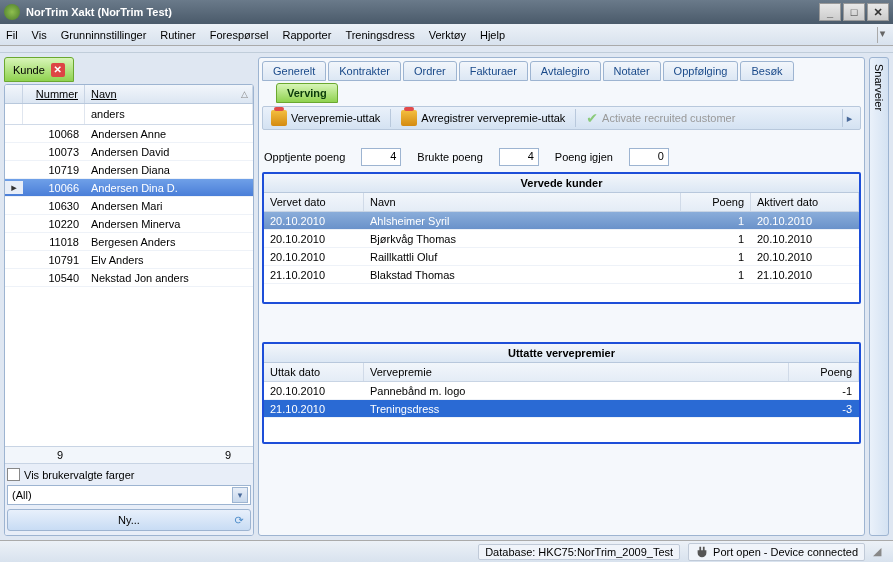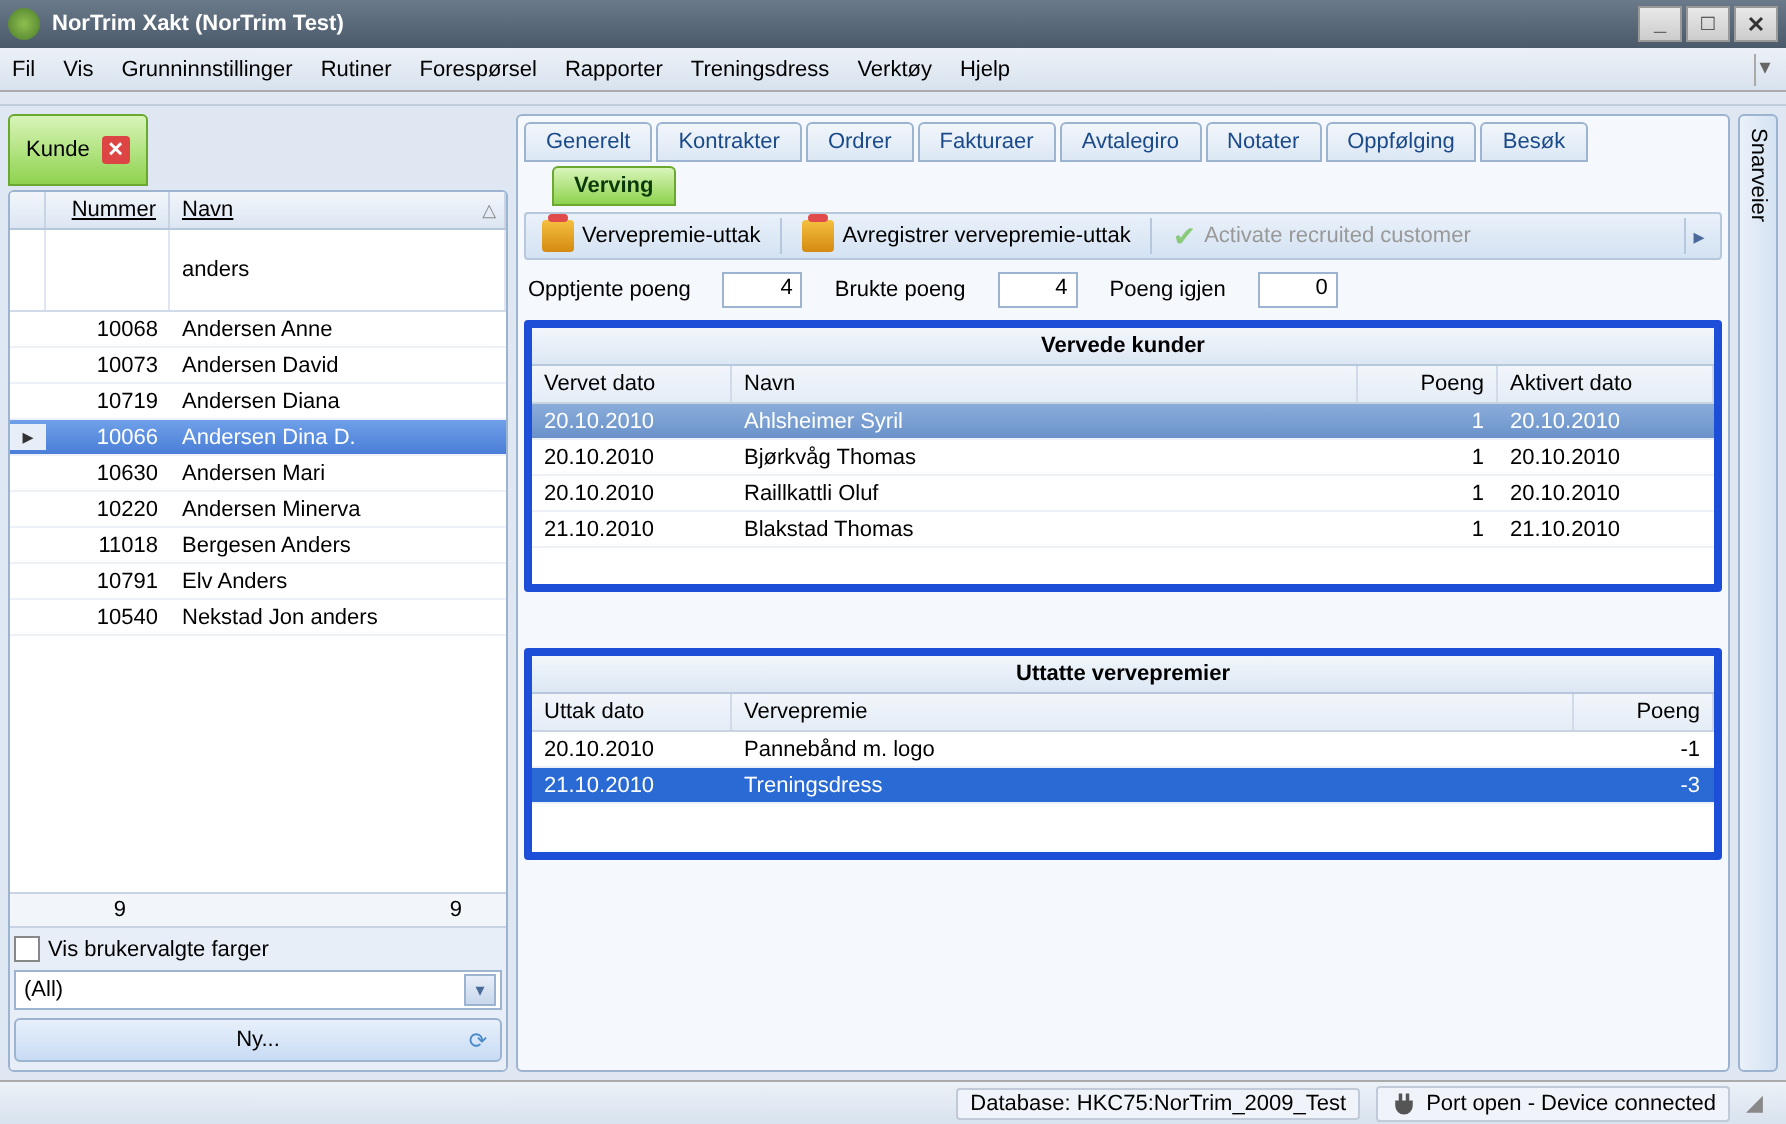--- a/index.html
+++ b/index.html
@@ -14,34 +14,34 @@
 
 .menubar { height: 22px; background: linear-gradient(#ecf1f7,#d8e2ee); border-bottom: 1px solid #aaa; display: flex; align-items: center; padding: 0 6px; }
 .menubar span { margin-right: 14px; cursor: pointer; }
 .menubar .dd { width: 10px; height: 16px; border-left: 1px solid #aaa; margin-left: auto; text-align:center; color:#666; cursor:pointer; }
 
 
 .workspace { display: flex; height: calc(562px - 24px - 22px - 22px - 7px); background: #dfe7f2; padding: 4px; gap: 4px; }
 
 
 .kundetab-row { display:flex; }
-.kundetab { height: 36px; padding: 2px 8px; background: linear-gradient(#d8f5b8,#8fd24f); border: 1px solid #6aa82f; border-radius: 3px 3px 0 0; display: inline-flex; align-items: center; gap: 6px; margin-bottom: 2px; cursor:pointer; }
+.kundetab { height: 25px; padding: 2px 8px; background: linear-gradient(#d8f5b8,#8fd24f); border: 1px solid #6aa82f; border-radius: 3px 3px 0 0; display: inline-flex; align-items: center; gap: 6px; margin-bottom: 2px; cursor:pointer; }
 .kundetab .x { width:14px; height:14px; background:#d44; color:#fff; display:flex; align-items:center; justify-content:center; border-radius:2px; font-size:10px; font-weight:bold; }
 
 
 .leftpanel { width: 250px; display:flex; flex-direction:column; }
 .leftbox { flex:1; background:#fff; border:1px solid #9db4d1; border-radius:3px; display:flex; flex-direction:column; overflow:hidden; }
 .grid-head { display:flex; background:linear-gradient(#f2f6fb,#dce6f2); border-bottom:1px solid #b8c8dc;text-decoration:underline; }
 .grid-head .col { padding:3px 6px; border-right:1px solid #c8d4e4; position:relative; }
 .grid-head .col .sort { position:absolute; right:4px; top:4px; color:#888; font-size:9px; }
 .grid-head .colsel { width:18px; }
 .grid-head .colnum { width:62px; text-align:right; }
 .grid-head .colnavn { flex:1; }
 .filterrow { display:flex; border-bottom:1px solid #d0dae8; }
-.filterrow .fcell { padding:14px 6px; border-right:1px solid #e0e6ef; }
+.filterrow .fcell { padding:4px 6px; border-right:1px solid #e0e6ef; }
 .filterrow .fsel { width:18px; }
 .filterrow .fnum { width:62px; }
 .filterrow .fnavn { flex:1; }
 .grid-rows { flex:1; overflow:auto; }
 .grow { display:flex; border-bottom:1px solid #eef2f8; height:18px; align-items:center; cursor:pointer; }
 .grow .gsel { width:18px; text-align:center; color:#555; }
 .grow .gnum { width:62px; text-align:right; padding-right:6px; }
 .grow .gnavn { flex:1; padding-left:6px; }
 .grow.selected { background: linear-gradient(#6fa0e8,#4a7ed8); color:#fff; }
 .grow.selected .gsel { color:#333; background:#e8eef8; }
@@ -60,34 +60,34 @@
 
 .rightpanel { flex:1; display:flex; gap:4px; }
 .rightbox { flex:1; background:#f5f8fc; border:1px solid #9db4d1; border-radius:3px; display:flex; flex-direction:column; padding:3px; }
 
 
 .tabs { display:flex; gap:2px; margin-bottom:3px; flex-wrap:wrap; }
 .tab { padding:3px 10px; background:linear-gradient(#f2f6fb,#dce7f4); border:1px solid #9db4d1; border-radius:3px 3px 0 0; cursor:pointer; color:#1a4a8a; }
 .tab.active { background:linear-gradient(#d8f5b8,#8fd24f); border-color:#6aa82f; color:#0a3a0a; font-weight:bold;margin-left:14px; }
 
 
-.toolbar { height:24px; background:linear-gradient(#eaf1fa,#d4e2f2); border:1px solid #b8c8dc; border-radius:2px; display:flex; align-items:center; padding:0 4px; gap:6px; margin-bottom:4px; }
+.toolbar { height:24px; background:linear-gradient(#eaf1fa,#d4e2f2); border:1px solid #b8c8dc; border-radius:2px; display:flex; align-items:center; padding:0 4px; gap:6px; margin-bottom:16px; }
 .tbtn { display:flex; align-items:center; gap:4px; padding:2px 4px; cursor:pointer; border-radius:2px; }
 .tbtn .ic { width:16px; height:16px; }
 .tbtn.disabled { color:#999; cursor:default; }
 .tbtn.disabled .chk-ic { color:#8aca7a; }
 .tsep { width:1px; height:18px; background:#b8c8dc; }
 .tarrow { width:14px; height:18px; border-left:1px solid #b8c8dc; margin-left:auto; display:flex; align-items:center; justify-content:center; color:#4a6a9a; cursor:pointer; }
 
 
 .pointsrow { display:flex; align-items:center; gap:16px; margin: 2px 2px 6px 2px; }
 .pointsrow .pbox { height:18px; width:40px; border:1px solid #9db4d1; background:#fff; text-align:right; padding:1px 4px; }
 
 
-.section { margin-bottom:6px; border:4px solid #1d4ed8; border-radius:2px; }
+.section { margin-bottom:16px; border:2px solid #1d4ed8; border-radius:2px; }
 .section-title { text-align:center; font-weight:bold; padding:3px; background:linear-gradient(#f2f6fb,#dce7f4); border-bottom:1px solid #b8c8dc; }
 .sgrid-head { display:flex; background:linear-gradient(#f2f6fb,#e4ecf6); border-bottom:1px solid #c8d4e4; }
 .sgrid-head .scol { padding:3px 6px; border-right:1px solid #d0dae8; }
 .sgrid-rows { background:#fff; min-height: 90px; }
 .srow { display:flex; border-bottom:1px solid #eef2f8; height:18px; align-items:center; }
 .srow .scell { padding:0 6px; border-right:1px solid transparent; }
 .srow.selected { background:linear-gradient(#8aadda,#6a92ca); color:#fff; }
 .srow.hard-selected { background:#2a6ad4; color:#fff; }
 
 

